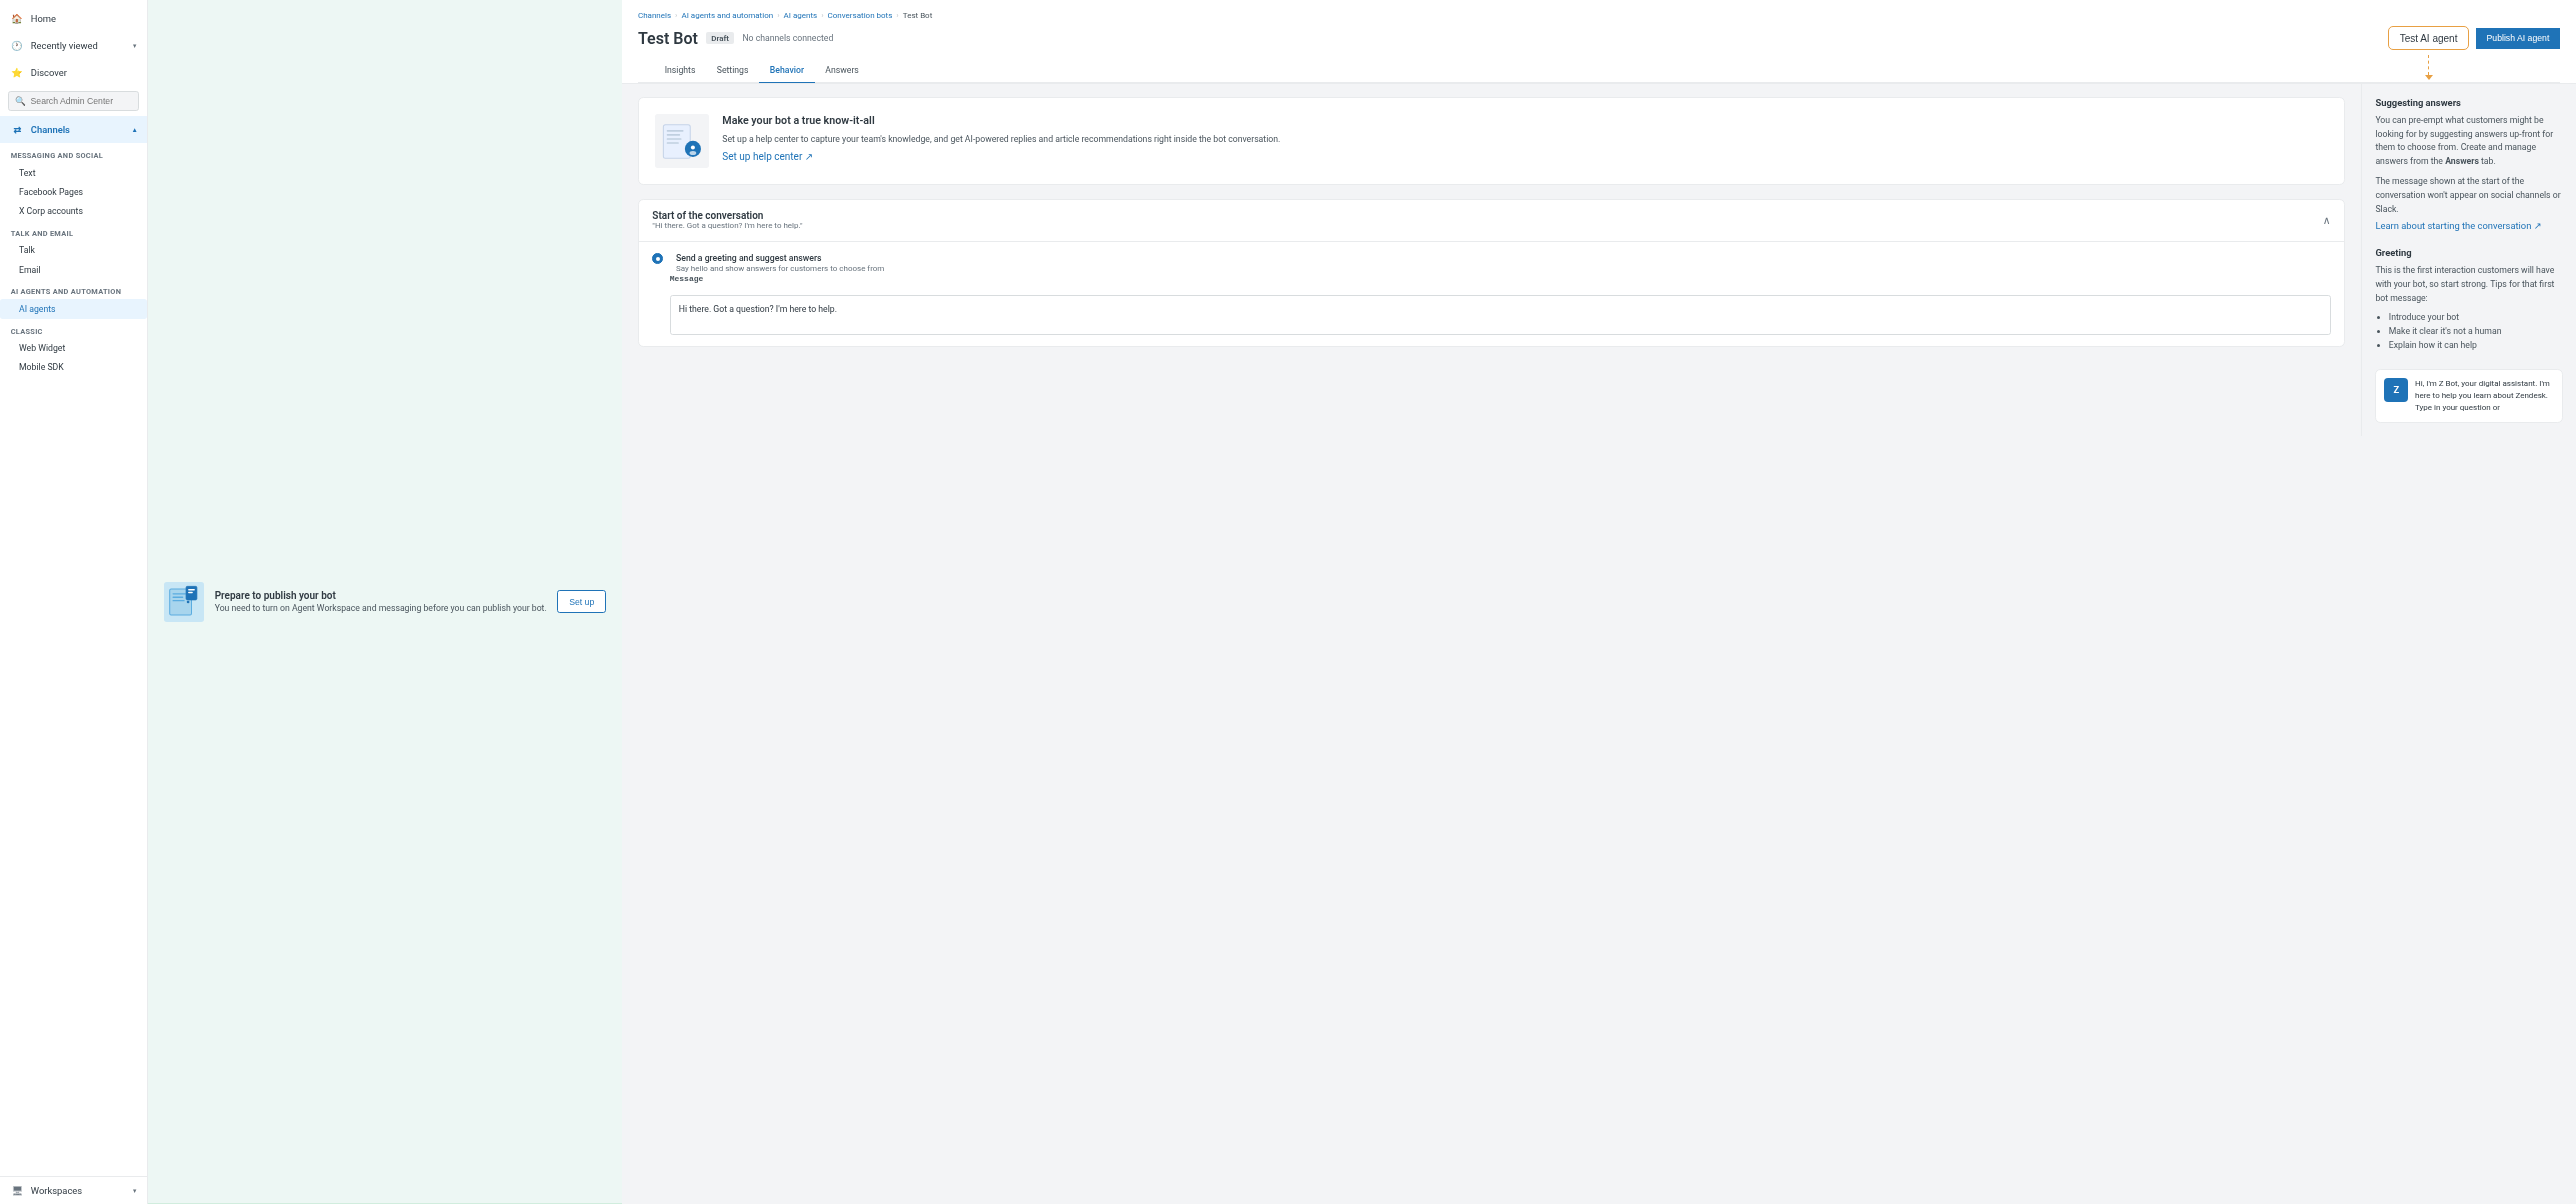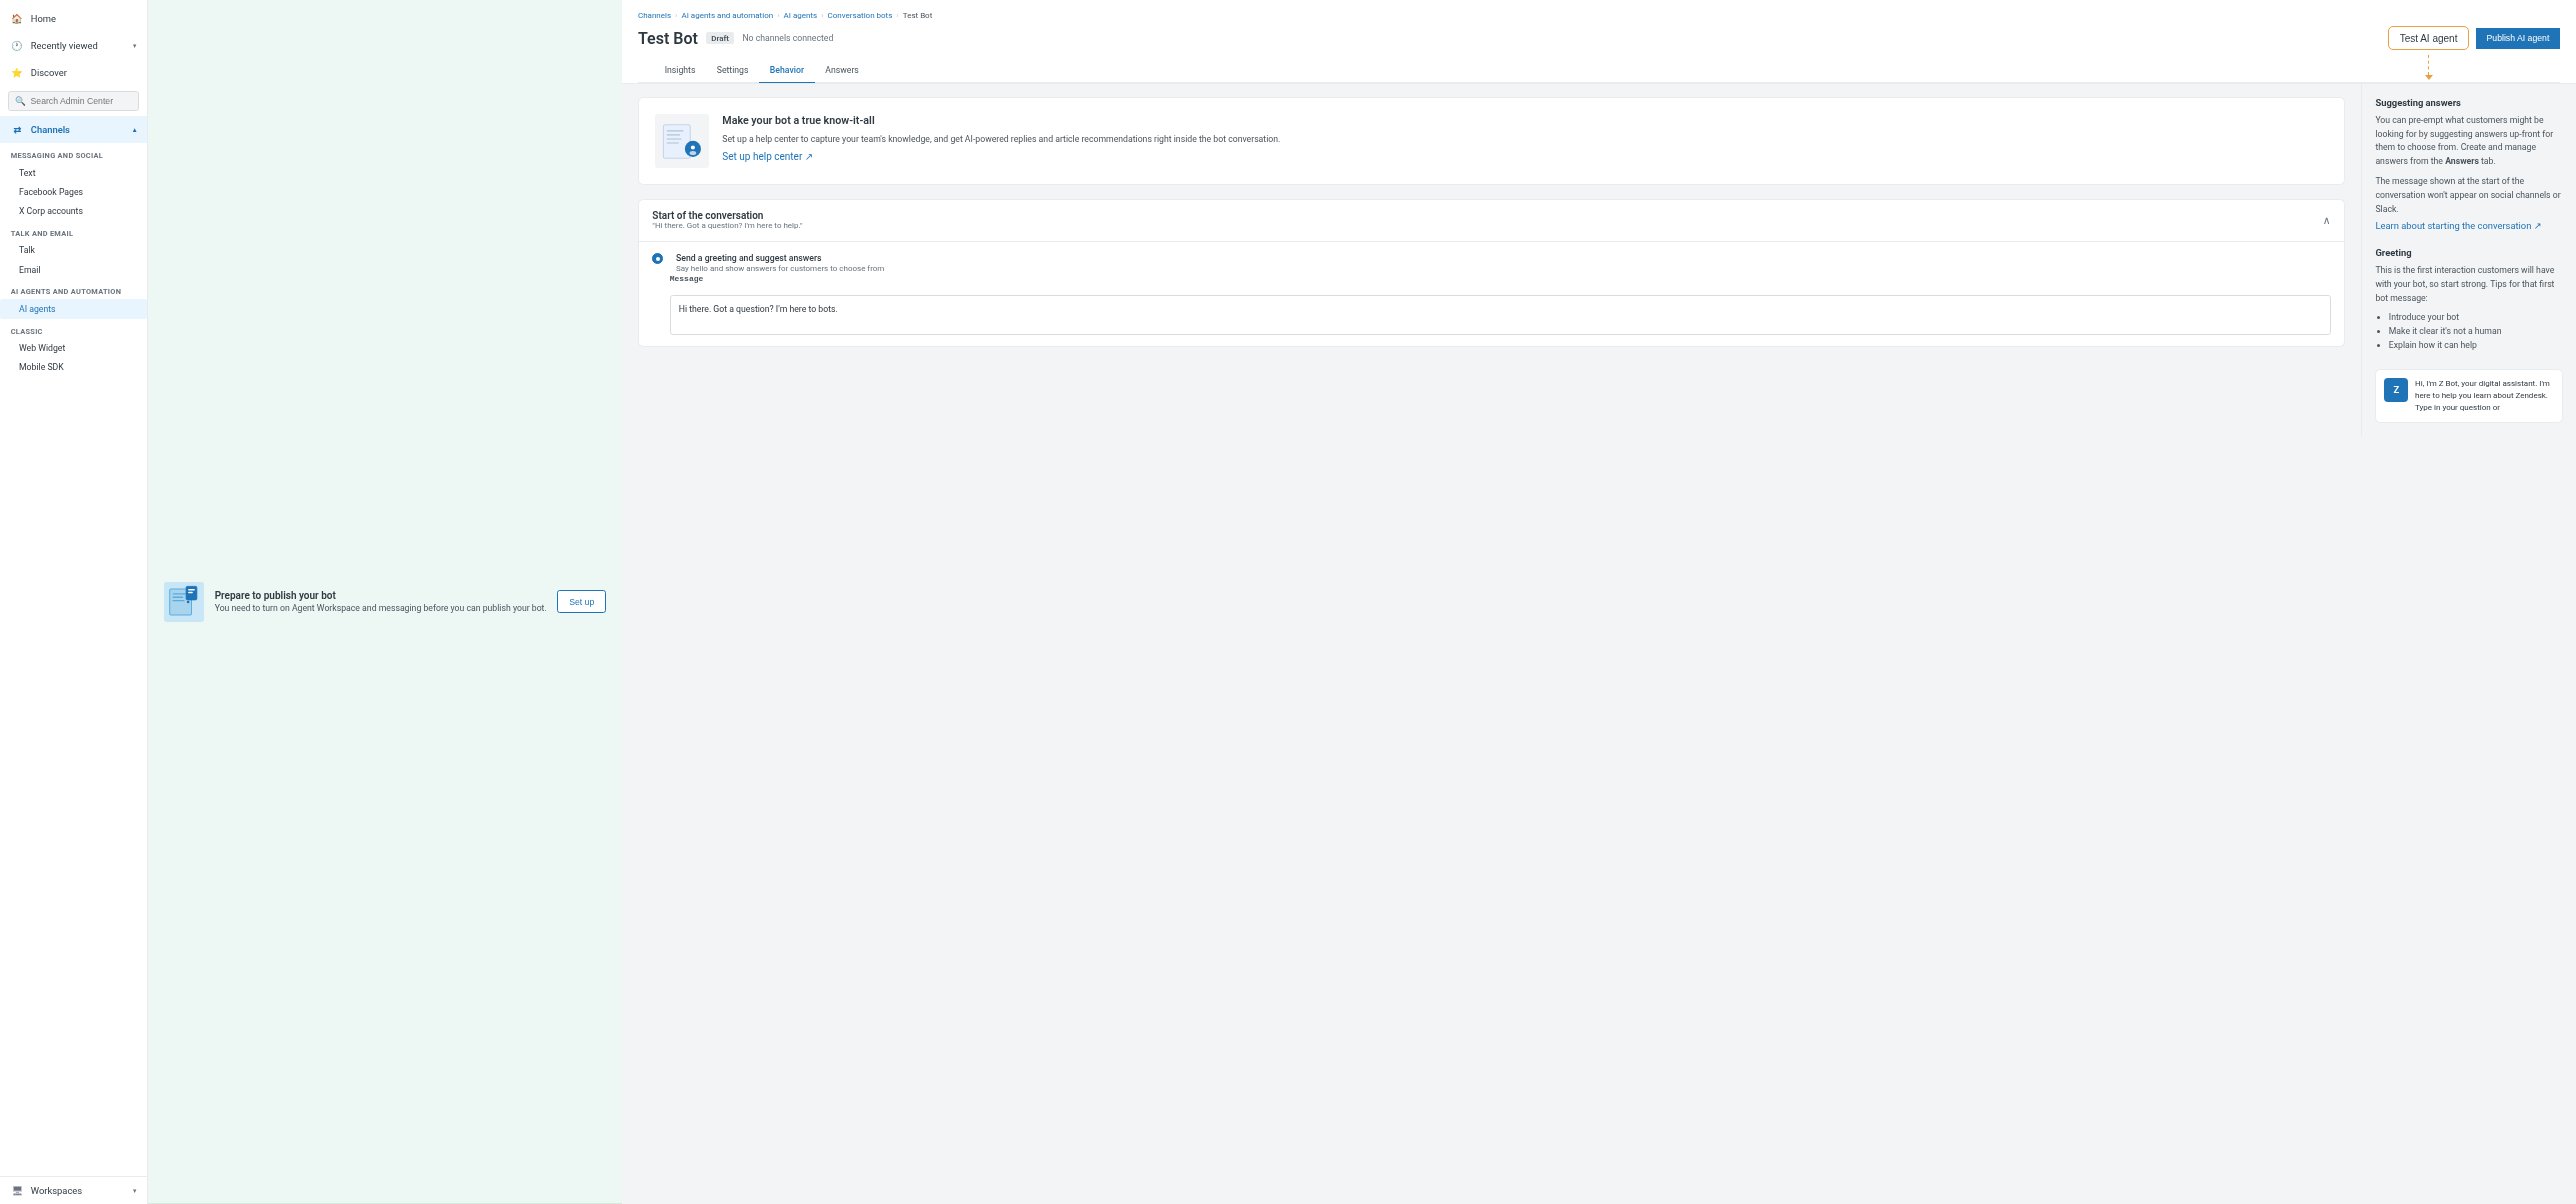--- a/index.html
+++ b/index.html
@@ -428,21 +428,21 @@
           </div>
           <div class="conv-body">
             <div class="radio-option">
               <div class="radio-circle"></div>
               <div>
                 <div class="radio-label">Send a greeting and suggest answers</div>
                 <div class="radio-desc">Say hello and show answers for customers to choose from</div>
               </div>
             </div>
             <div class="message-label">Message</div>
-            <div class="message-box">Hi there. Got a question? I'm here to bots.</div>
+            <div class="message-box">Hi there. Got a question? I'm here to help.</div>
           </div>
         </div>
       </div>
 
       <div class="right-panel">
 
         <div class="right-section">
           <h4>Suggesting answers</h4>
           <p>
             <span>You can pre-empt what customers might be looking for by suggesting answers up-front for them to choose from. Create and manage answers from the</span>

